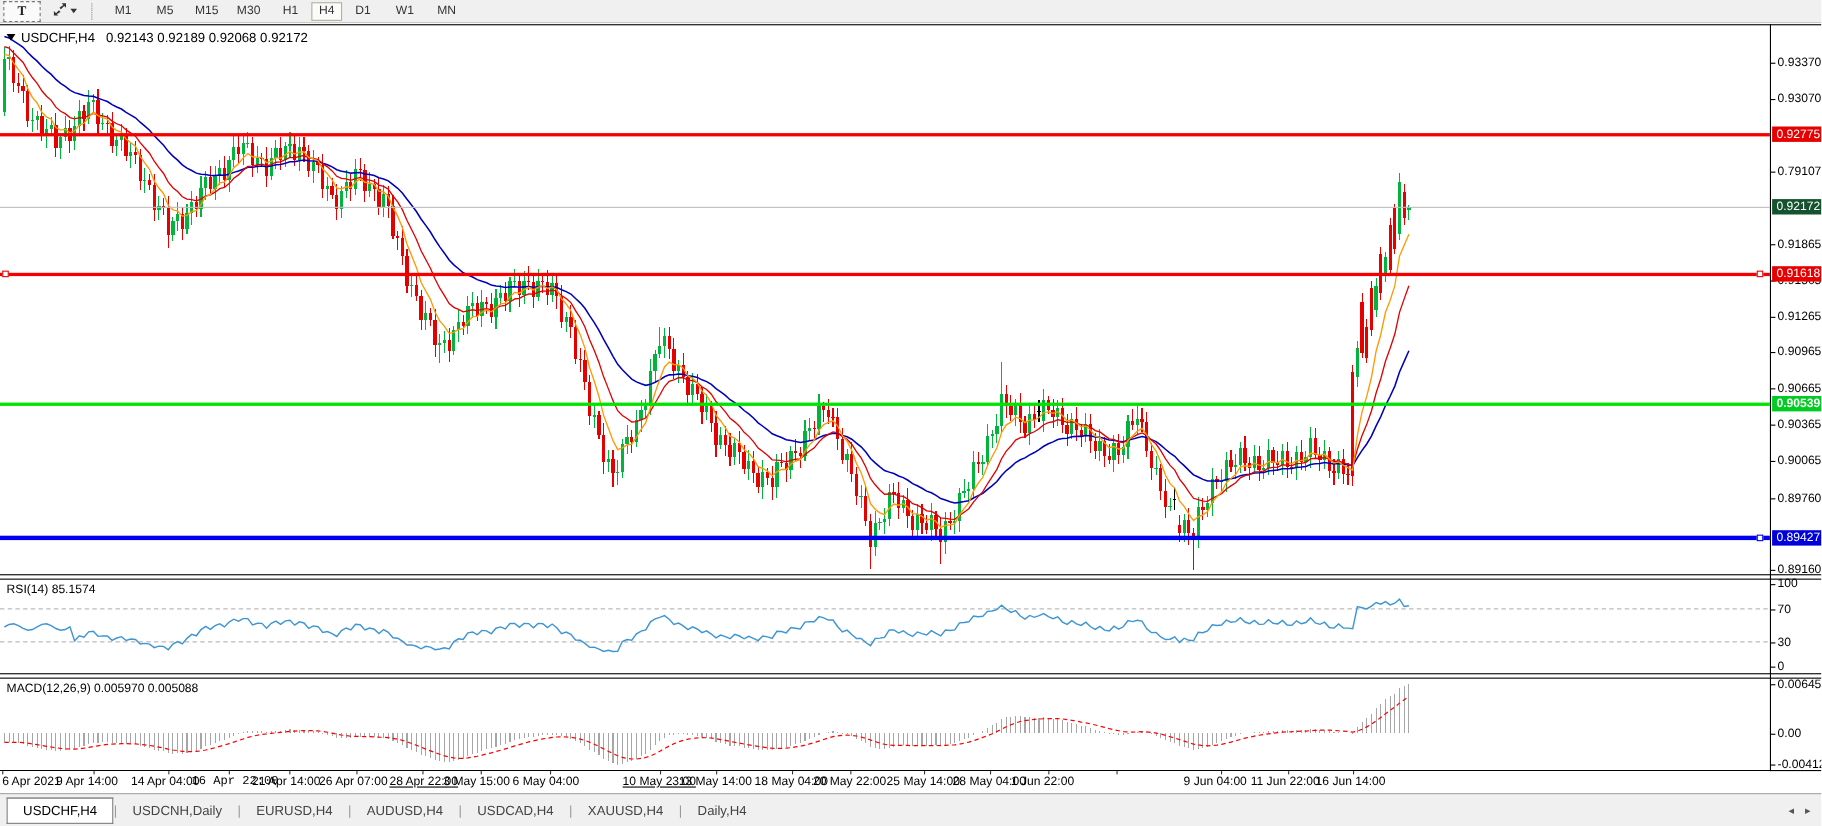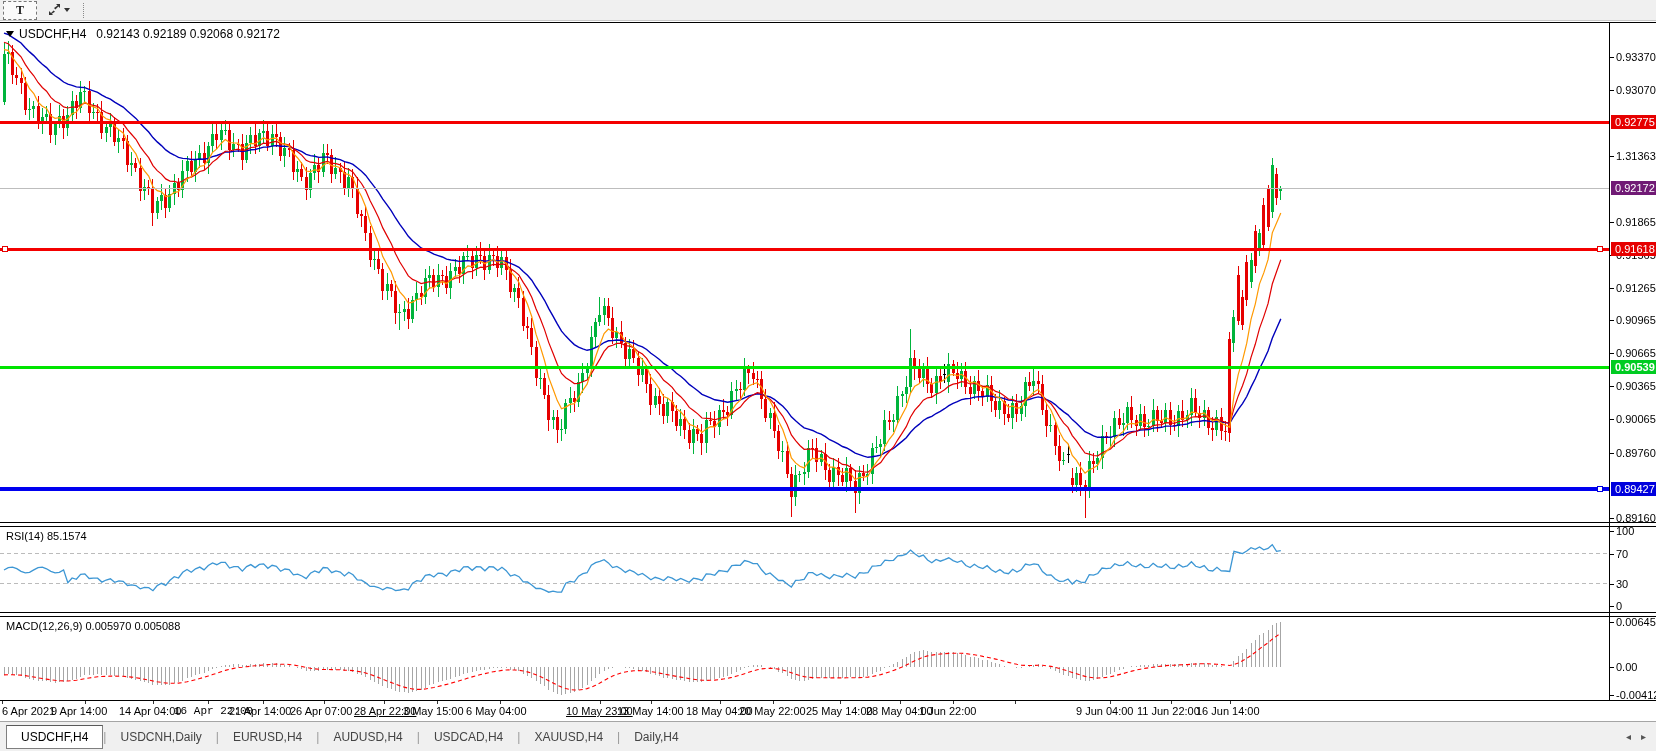--- a/index.html
+++ b/index.html
@@ -52,20 +52,31 @@
     <div id="cursor-tool" class="tbtn">
       <span>
         <svg width="13" height="13" viewBox="0 0 13 13">
             <path d="M8 1 L12 1 L12 5 L10.4 3.4 L7.4 6.4 L6 5 L9.6 2.6 Z" fill="#333"></path>
             <path d="M1 12 L1 8 L5 12 Z M2 11 L5.6 7.4 L7 8.8 L3.4 11" fill="#333"></path>
           </svg>
       </span>
       <span class="caret"></span>
     </div>
     <div class="tb-sep"></div>
+    <div id="tf-buttons" style="display:flex;">
+        <div class="tbtn tf-btn">M1</div>
+        <div class="tbtn tf-btn">M5</div>
+        <div class="tbtn tf-btn">M15</div>
+        <div class="tbtn tf-btn">M30</div>
+        <div class="tbtn tf-btn">H1</div>
+        <div class="tbtn tf-btn active">H4</div>
+        <div class="tbtn tf-btn">D1</div>
+        <div class="tbtn tf-btn">W1</div>
+        <div class="tbtn tf-btn">MN</div>
+      </div>
   </div>
 
   <div class="hline" style="top:22px;"></div>
   <div class="hline" style="top:522px;"></div>
   <div class="hline" style="top:526px;"></div>
   <div class="hline" style="top:612px;"></div>
   <div class="hline" style="top:616px;"></div>
   <div class="hline" style="top:700px;"></div>
   <div id="plot-right-border"></div>
 
@@ -1061,27 +1072,27 @@
     <div class="price-badge" style="top: 115px; background: rgb(230, 0, 0);">0.92775</div>
     <div class="level-line" style="top: 248px; height: 3px; background: rgb(244, 0, 0);"></div>
     <div class="price-badge" style="top: 242px; background: rgb(230, 0, 0);">0.91618</div>
     <div class="level-line" style="top: 366px; height: 3px; background: rgb(0, 228, 0);"></div>
     <div class="price-badge" style="top: 360px; background: rgb(0, 204, 34); font-weight: bold;">0.90539</div>
     <div class="level-line" style="top: 487px; height: 4px; background: rgb(0, 0, 240);"></div>
     <div class="price-badge" style="top: 482px; background: rgb(0, 0, 221);">0.89427</div>
     <div class="handle" style="left: 2px; top: 246px; border: 1px solid rgb(230, 0, 0);"></div>
     <div class="handle" style="left: 1597px; top: 246px; border: 1px solid rgb(230, 0, 0);"></div>
     <div class="handle" style="left: 1597px; top: 486px; border: 1px solid rgb(0, 0, 221);"></div>
-    <div class="price-badge" style="top: 181px; background: #701a75;">0.92172</div>
+    <div class="price-badge" style="top: 181px; background: #14532d;">0.92172</div>
     <div class="axis-tick" style="top: 57px;"></div>
     <div class="axis-label" style="top: 51px;">0.93370</div>
     <div class="axis-tick" style="top: 90px;"></div>
     <div class="axis-label" style="top: 84px;">0.93070</div>
     <div class="axis-tick" style="top: 156px;"></div>
-    <div class="axis-label" style="top: 150px;">1.31363</div>
+    <div class="axis-label" style="top: 150px;">0.79107</div>
     <div class="axis-tick" style="top: 222px;"></div>
     <div class="axis-label" style="top: 216px;">0.91865</div>
     <div class="axis-tick" style="top: 255px;"></div>
     <div class="axis-label" style="top: 249px;">0.91565</div>
     <div class="axis-tick" style="top: 288px;"></div>
     <div class="axis-label" style="top: 282px;">0.91265</div>
     <div class="axis-tick" style="top: 320px;"></div>
     <div class="axis-label" style="top: 314px;">0.90965</div>
     <div class="axis-tick" style="top: 353px;"></div>
     <div class="axis-label" style="top: 347px;">0.90665</div>

